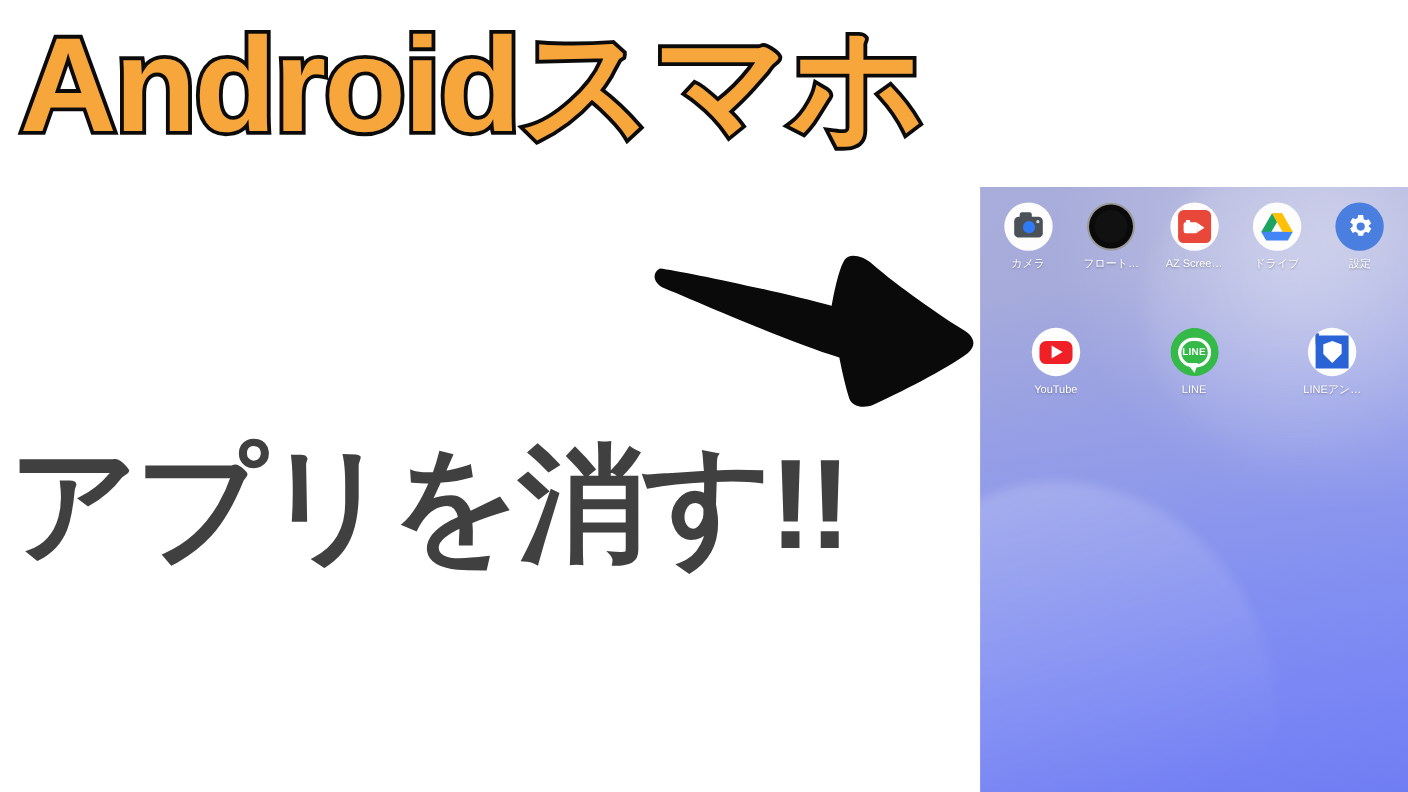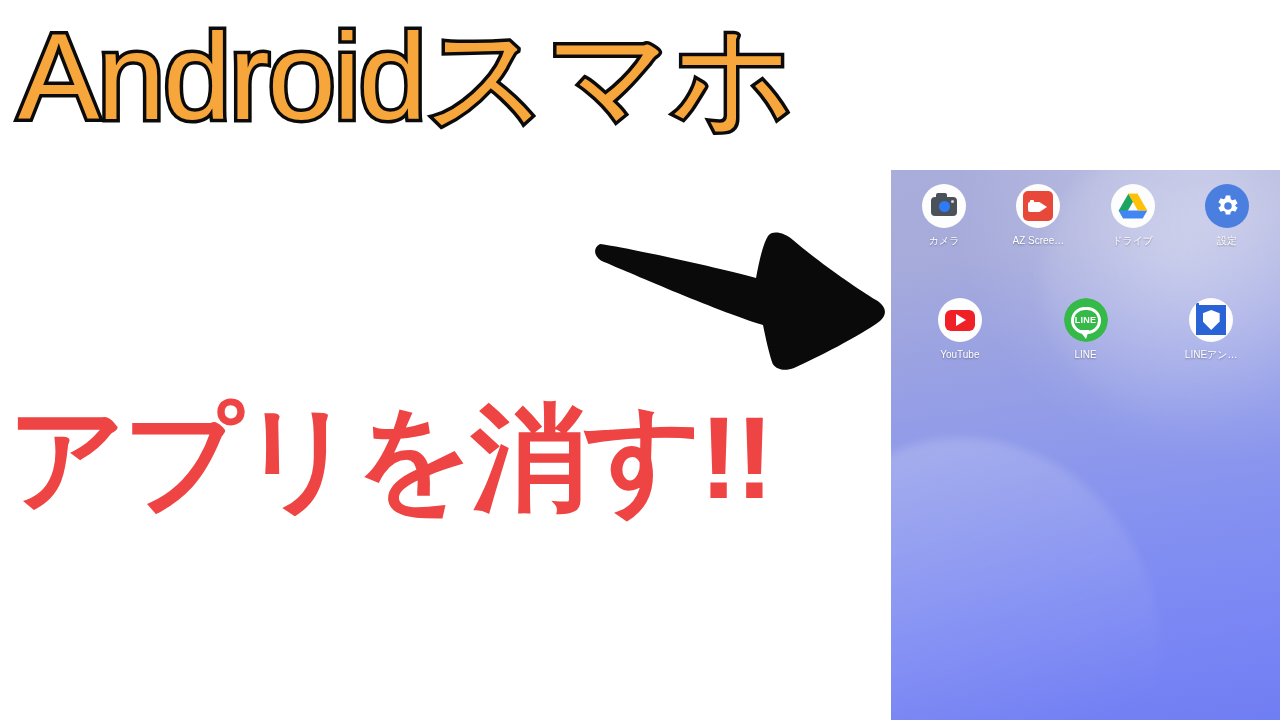--- a/index.html
+++ b/index.html
@@ -94,38 +94,38 @@
                 display:flex;align-items:center;justify-content:center; position:relative;}
   .lav-cross-v{ position:absolute; left:7px; top:5px; width:3px;height:10px;background:#2a63d6;}
 
   .tw-circ { width:44px;height:44px;border-radius:50%;background:#1fa3ef; display:flex;align-items:center;justify-content:center;}
 
   .gm-wrap { width:28px;height:22px; }
 
   
   #title {
     position:absolute; left:18px; top:12px;
-    font-size:122px; line-height:130px; font-weight:400;
+    font-size:122px; line-height:130px; font-weight:700;
     color:#f7a63c;
     -webkit-text-stroke:7px #0b0b0b;
     paint-order:stroke fill;
     letter-spacing:-2px;
     white-space:nowrap;
     font-family:"Liberation Sans","DejaVu Sans",sans-serif;
     z-index:6;
   }
 
   
   #arrow { position:absolute; left:588px; top:222px; width:310px; height:160px; z-index:7; }
 
   
   .bigline {
     position:absolute; left:8px;
     font-size:116px; line-height:120px; font-weight:700;
-    color:#ef4444;
+    color:#404040;
     -webkit-text-stroke:7px #ffffff;
     paint-order:stroke fill;
     white-space:nowrap; letter-spacing:-3px;
     font-family:"Liberation Sans","DejaVu Sans",sans-serif;
     z-index:8;
   }
   #line-a { top:398px; }
   #line-b { top:558px; letter-spacing:-4px; }
 </style>
 </head>
@@ -145,20 +145,30 @@
           <div class="app-ico ico-white">
             <div class="cam-body">
               <div class="cam-hump"></div>
               <div class="cam-lens"></div>
               <div class="cam-dot"></div>
             </div>
           </div>
           <div class="app-lbl">カメラ</div>
         </div>
 
+        <div class="app-cell">
+          <div class="app-ico ico-ring">
+            <div class="ring-outer">
+                <div class="ring-mid">
+                  <div class="ring-in"></div>
+                </div>
+              </div>
+          </div>
+          <div class="app-lbl">フロート…</div>
+        </div>
 
         <div class="app-cell">
           <div class="app-ico ico-white">
             <div class="az-sq">
               <div class="az-cam">
                 <div class="blip"></div>
                   <div class="body"></div>
                   <div class="tri"></div>
               </div>
             </div>

